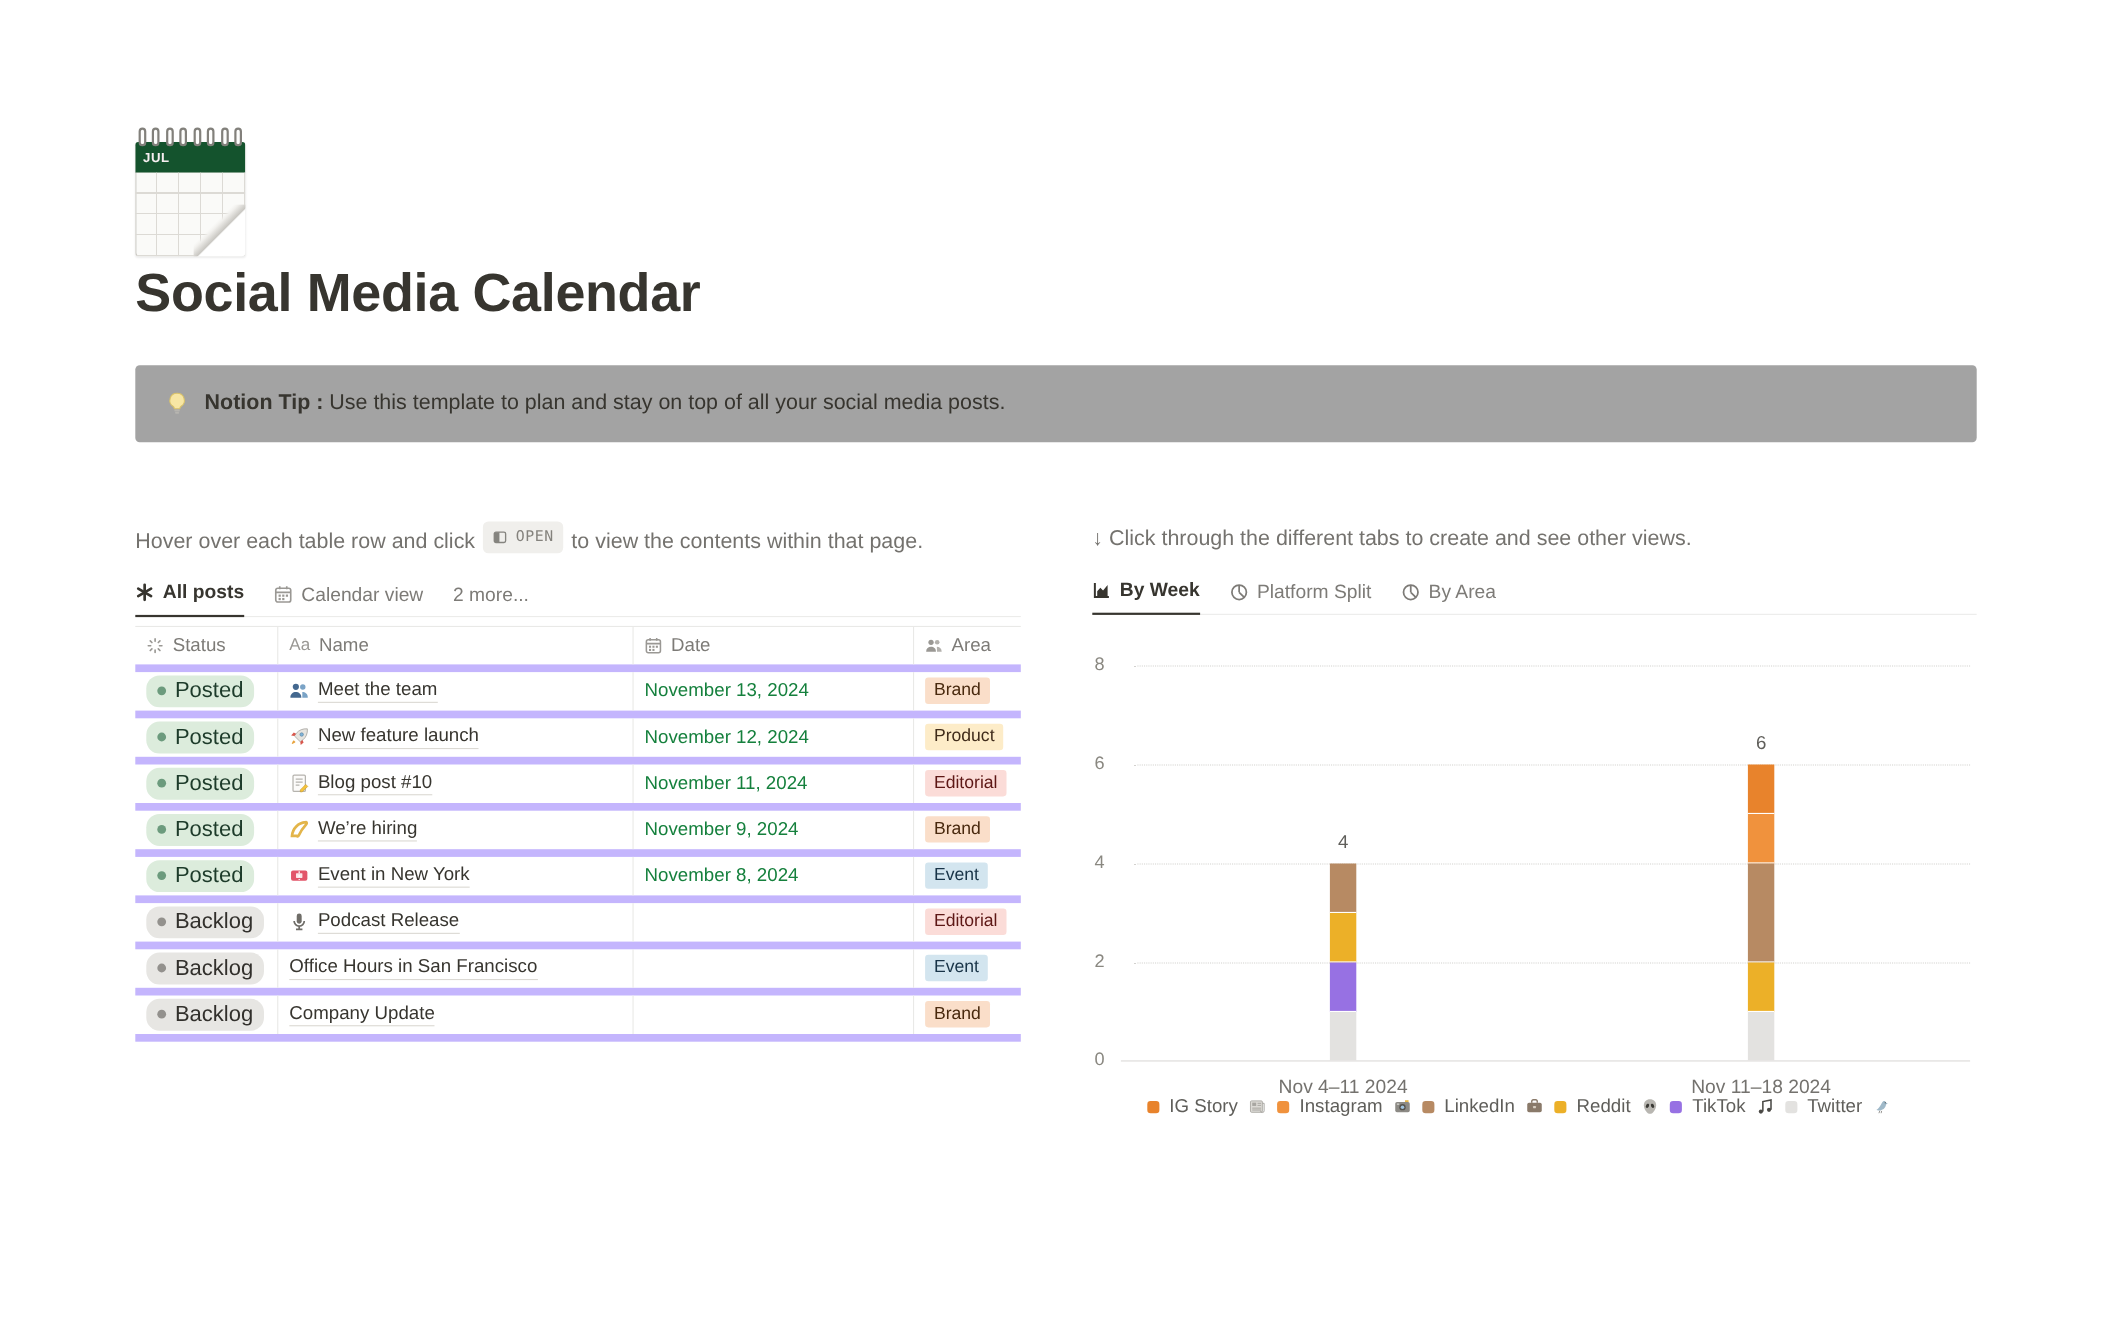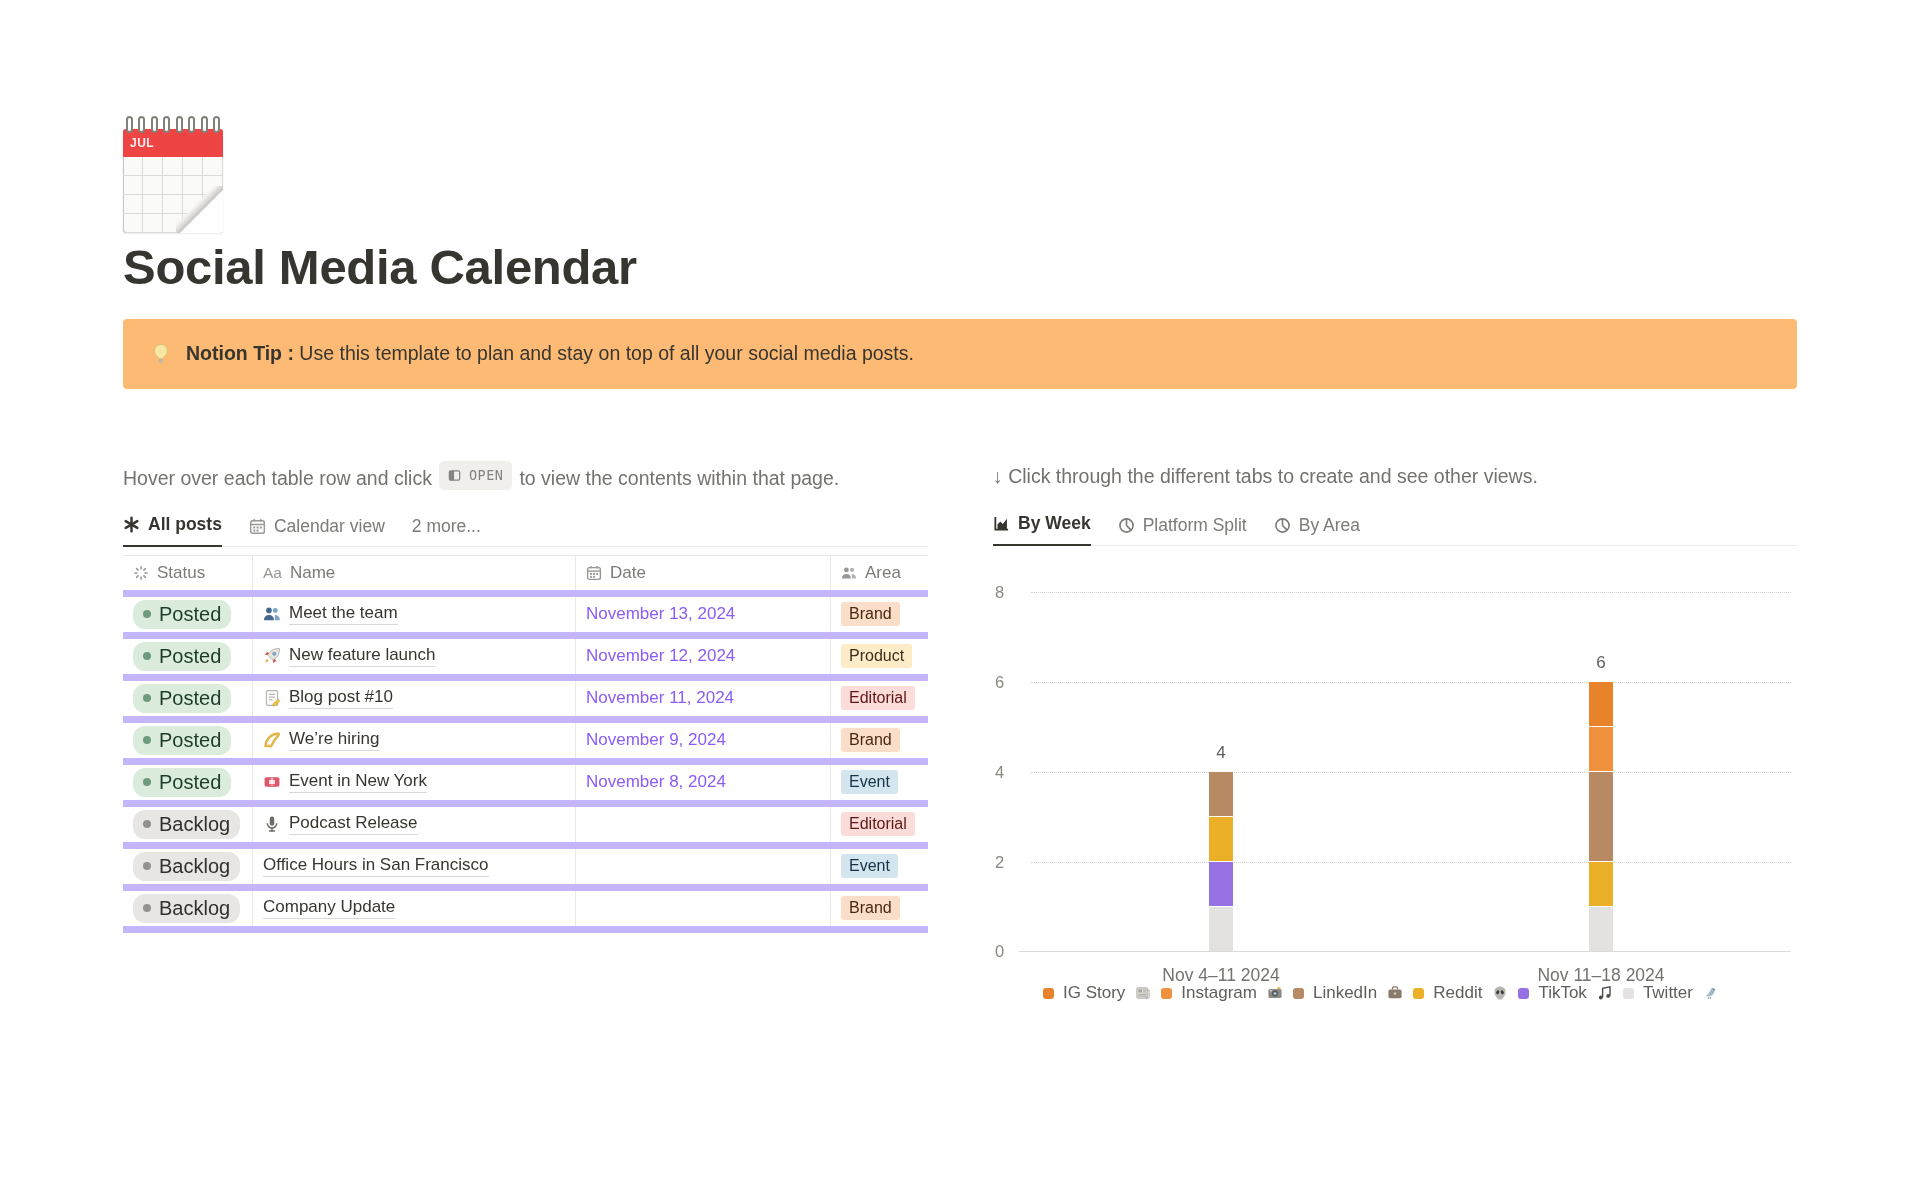--- a/index.html
+++ b/index.html
@@ -10,33 +10,33 @@
     font-family:"Liberation Sans", sans-serif;
   }
   .page { padding:0 123px; }
 
   
   .page-icon { position:relative; margin-top:116px; width:100px; height:117px; cursor:pointer; }
   .rings { position:absolute; top:0; left:3px; right:3px; display:flex; justify-content:space-between; z-index:3; }
   .ring { width:7px; height:17px; border:2.5px solid #82807b; border-radius:4px; background:#fdfdfc; }
   .cal-body { position:absolute; top:13px; left:0; width:100px; height:104px; background:#fafaf8;
     border-radius:3px; box-shadow: inset 0 0 0 1px #c6c4bf, 0 1px 2px rgba(0,0,0,.08); overflow:hidden; }
-  .cal-top { height:28px; background:#ef4444; display:flex; align-items:center;
+  .cal-top { height:28px; background:#14532d; display:flex; align-items:center;
     color:#f6eef0; font-size:12px; font-weight:700; padding-left:7px; letter-spacing:.5px; }
   .cal-grid { position:absolute; top:28px; left:0; right:0; bottom:0;
     background-image:
       repeating-linear-gradient(to right, transparent 0 19px, #dcdad5 19px 20px),
       repeating-linear-gradient(to bottom, transparent 0 18px, #dcdad5 18px 19px); }
   .cal-curl { position:absolute; right:-1px; bottom:-1px; width:48px; height:48px;
     background: linear-gradient(315deg, #ffffff 0 46%, #c9c7c2 48%, #f2f1ee 58%, rgba(255,255,255,0) 62%); }
 
   .title { font-size:49px; font-weight:700; letter-spacing:-.3px; line-height:1.2; margin:5px 0 0; }
 
   
-  .callout { margin-top:22px; background:#fdba74; border-radius:4px; height:70px;
+  .callout { margin-top:35px; background:#a3a3a3; border-radius:4px; height:70px;
     display:flex; align-items:center; gap:14px; padding:0 27px; font-size:19.5px; }
   .callout p { margin:0; }
   .callout .icon svg { width:22px; height:22px; display:block; }
 
   
   .columns { display:flex; gap:65px; margin-top:72px; }
   .col-left  { flex:0 0 805px; width:805px; }
   .col-right { flex:1; min-width:0; }
 
   .hint { margin:0; font-size:19.5px; line-height:1.57; color:#74726e; }
@@ -61,21 +61,21 @@
     border-bottom:7px solid #c4b5fd; height:42px; align-items:center; }
   .trow.header { height:41px; color:#7d7b77; }
   .tcell { display:flex; align-items:center; gap:8px; height:100%; padding:0 10px; overflow:hidden; }
   .tcell + .tcell { border-left:1px solid #e9e9e7; }
   .hcell { font-size:17px; }
   .hcell .icon svg { width:16px; height:16px; display:block; }
   .aa-glyph { font-size:15.5px; color:#9a9894; }
   .row-icon svg { width:18px; height:18px; display:block; }
   .name-text { font-size:17px; font-weight:500; color:#37352f;
     border-bottom:1px solid #dbd9d3; padding-bottom:1px; white-space:nowrap; }
-  .date-text { font-size:17px; color:#8b5cf6; white-space:nowrap; }
+  .date-text { font-size:17px; color:#15803d; white-space:nowrap; }
   .status-pill { display:inline-flex; align-items:center; gap:8px; border-radius:12px;
     padding:3px 10px; font-size:20px; cursor:pointer; }
   .pill-green { background:#dcecdc; color:#1d3b2a; }
   .pill-green .dot { background:#6c9b7d; }
   .pill-gray { background:#e7e6e3; color:#32302c; }
   .pill-gray .dot { background:#93918d; }
   .dot { width:8px; height:8px; border-radius:50%; flex:0 0 auto; }
   .tag { border-radius:3px; padding:3px 8px; font-size:16px; white-space:nowrap; cursor:pointer; }
   .tag-orange { background:#fadec9; color:#49290e; }
   .tag-yellow { background:#fdecc8; color:#402c1b; }

